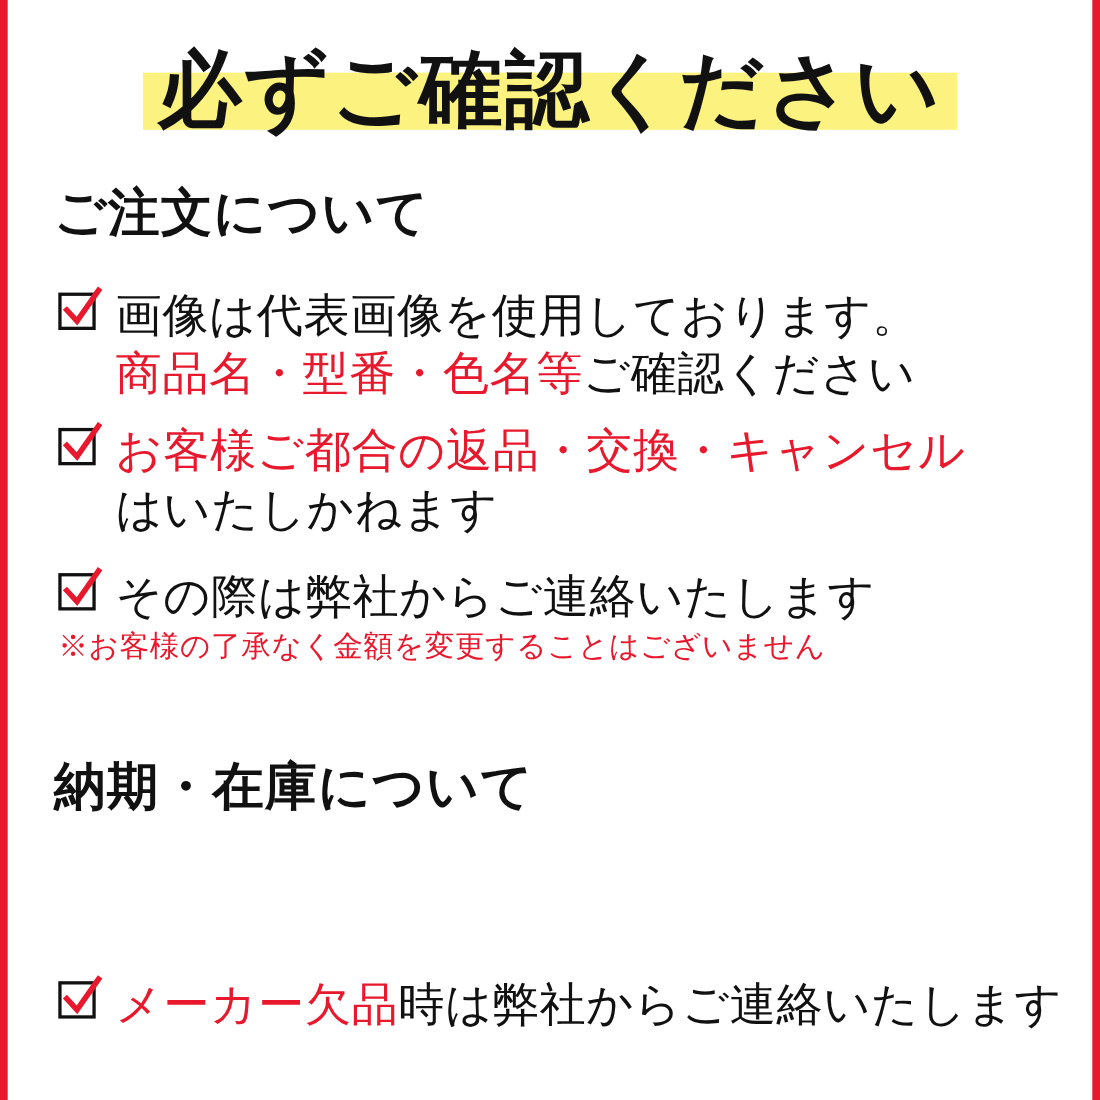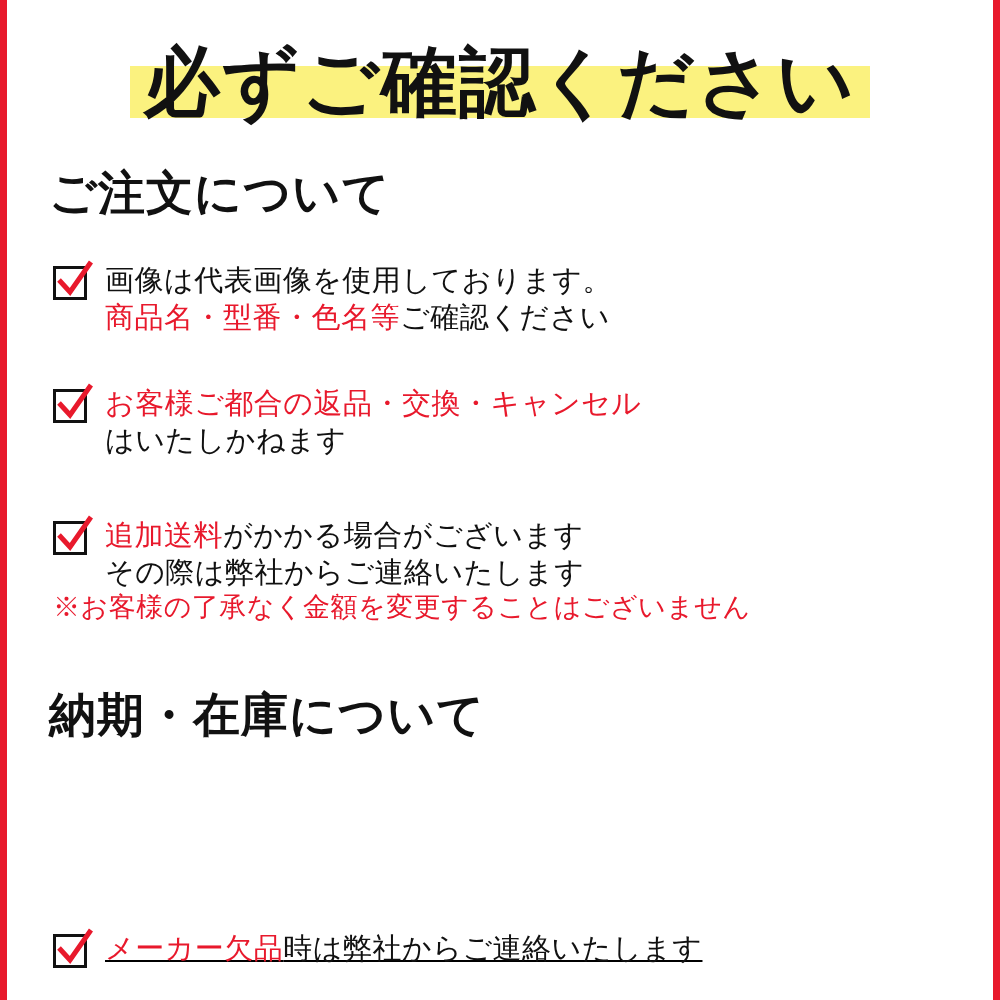--- a/index.html
+++ b/index.html
@@ -102,42 +102,42 @@
     position: absolute;
     left: 2px;
     top: -6px;
     width: 38px;
     height: 40px;
   }
   .lines {
     margin-left: 52px;
   }
   .line {
-    font-size: 29px;
+    font-size: 42px;
     line-height: 1.26;
     color: #111111;
     letter-spacing: 0.5px;
     white-space: nowrap;
   }
   .line .red {
     color: #e8192c;
   }
   .note {
     font-size: 27px;
     color: #e8192c;
     letter-spacing: 0.5px;
     line-height: 1.3;
     white-space: nowrap;
   }
 
   #item-1 { top: 262px; }
   #item-2 { top: 385px; }
   #item-3 { top: 517px; }
   #item-4 { top: 764px; }
-  #item-5 { top: 930px; text-decoration: underline; }
+  #item-5 { top: 888px; }
 </style>
 </head>
 <body>
 
 <div class="page">
   <div class="inner">
 
     <div class="title-wrap">
       <div class="title">
         <span class="hl"></span>
@@ -174,21 +174,20 @@
     </div>
 
     <div class="item" id="item-3">
       <div class="check">
         <div class="box"></div>
         <svg class="mark" viewBox="0 0 38 40">
           <path d="M4 20 L15 32 L36 2" fill="none" stroke="#e8192c" stroke-width="5"></path>
         </svg>
       </div>
       <div class="lines">
-        <div class="line"><span class="red">追加送料</span><span>がかかる場合がございます</span></div>
         <div class="line">その際は弊社からご連絡いたします</div>
       </div>
       <div class="note">※お客様の了承なく金額を変更することはございません</div>
     </div>
 
     <div class="section-heading" id="heading-delivery">納期・在庫について</div>
 
 
     <div class="item" id="item-5">
       <div class="check">

